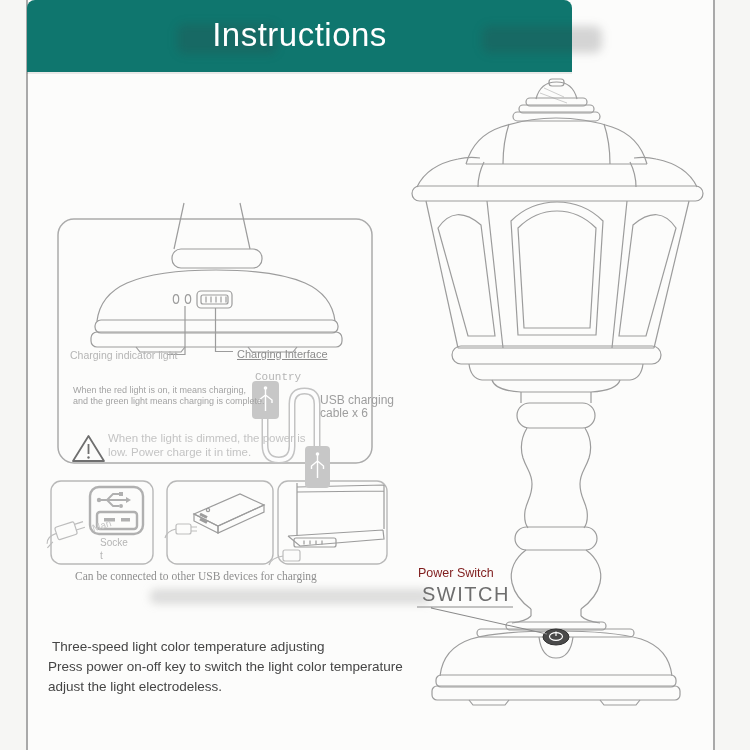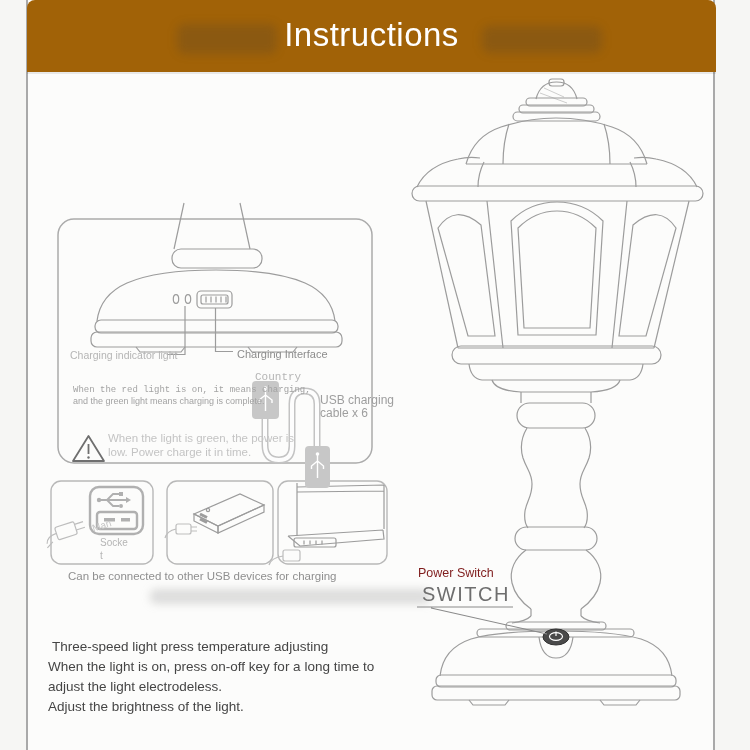--- a/index.html
+++ b/index.html
@@ -8,21 +8,21 @@
     background:#f6f6f4;
     font-family:"Liberation Sans", sans-serif;
   }
   .abs{position:absolute;}
   
   .content-area{left:28px;top:0;width:685px;height:750px;background:#fcfcfb;}
   .edge-line{top:0;width:2px;height:750px;background:#a9a9a9;}
   .edge-left{left:26px;}
   .edge-right{left:713px;}
   
-  .header{left:27px;top:0;width:689px;height:72px;background:#a16207;
+  .header{left:27px;top:0;width:545px;height:72px;background:#0f766e;
           border-radius:8px 8px 0 0;box-shadow:0 2px 0 rgba(0,0,0,0.08);}
   .header-title{width:100%;top:16px;text-align:center;color:#ffffff;
                 font-size:33px;font-weight:400;letter-spacing:0.5px;}
   .ghost{filter:blur(5px);background:rgba(55,55,58,0.20);border-radius:8px;}
   .ghost-l{left:150px;top:24px;width:100px;height:30px;}
   .ghost-r{left:455px;top:26px;width:120px;height:27px;}
   
   .lbl{color:#b5b5b5;font-size:10.5px;white-space:nowrap;}
   .lbl-dark{color:#8c8c8c;font-size:11px;white-space:nowrap;}
   .note{color:#a3a3a3;font-size:9px;line-height:10.5px;white-space:nowrap;}
@@ -146,33 +146,33 @@
     </g>
     <g>
       <rect class="fillgray" x="305" y="446" width="25" height="42" rx="4"></rect>
       <circle cx="317.5" cy="454" r="1.8" fill="#ffffff"></circle>
       <path class="wht" d="M 317.5 455 L 317.5 478 M 317.5 461 L 311.5 466 L 311.5 469 M 317.5 461 L 323.5 466 L 323.5 469"></path>
     </g>
   </g>
 </svg>
 
 <div class="abs lbl" style="left:70px;top:349px;">Charging indicator light</div>
-<div class="abs lbl-dark" style="left:237px;top:348px;">Charging Interface</div>
-<div class="abs note" style="left:73px;top:385px;font-family:Liberation Mono, monospace;">When the red light is on, it means charging,</div>
+<div class="abs lbl-dark" style="left:237px;top:348px;text-decoration:underline;">Charging Interface</div>
+<div class="abs note" style="left:73px;top:385px;">When the red light is on, it means charging,</div>
 <div class="abs note" style="left:73px;top:396px;">and the green light means charging is complete.</div>
 <div class="abs lbl" style="left:255px;top:371px;font-size:11px;font-family:Liberation Mono, monospace;">Country</div>
 <div class="abs cable-lbl" style="left:320px;top:394px;">USB charging</div>
 <div class="abs cable-lbl" style="left:320px;top:407px;">cable x 6</div>
-<div class="abs warn-text" style="left:108px;top:431px;">When the light is green, the power is</div>
+<div class="abs warn-text" style="left:108px;top:431px;">When the light is dimmed, the power is</div>
 <div class="abs warn-text" style="left:108px;top:445px;">low. Power charge it in time.</div>
 
 <div class="abs mains-lbl" style="left:92px;top:520px;">Man</div>
 <div class="abs socket-lbl" style="left:100px;top:537px;">Socke</div>
 <div class="abs socket-lbl" style="left:100px;top:550px;">t</div>
-<div class="abs caption" style="left:68px;top:570px;">Can be connected to other USB devices for charging</div>
+<div class="abs caption" style="left:75px;top:570px;font-family:Liberation Serif, serif;">Can be connected to other USB devices for charging</div>
 
 <div class="abs watermark"></div>
 
 <svg class="abs" style="left:395px;top:78px;" width="330" height="634" viewBox="395 78 330 634">
 
   <g class="st">
     <rect x="549" y="79" width="15" height="7" rx="3"></rect>
     <path d="M 536 99 C 539 87 547 82 556.5 82 C 566 82 574 87 577 99"></path>
     <path style="stroke-width:0.7;opacity:0.7" d="M 544 88 l 20 9 M 540 93 l 27 10"></path>
     <rect x="526" y="98" width="61" height="8" rx="4"></rect>
@@ -230,17 +230,16 @@
     <ellipse cx="556" cy="636.5" rx="6.5" ry="3.8" fill="none" stroke="#ffffff" stroke-width="1.2"></ellipse>
     <line x1="556" y1="631.5" x2="556" y2="636" stroke="#ffffff" stroke-width="1.2"></line>
   </g>
   <path d="M 417 607 L 513 607 M 431 608 L 547 634" stroke="#8a8a8a" stroke-width="1.1" fill="none"></path>
 </svg>
 
 <div class="abs power-switch-lbl" style="left:418px;top:566px;">Power Switch</div>
 <div class="abs switch-lbl" style="left:422px;top:583px;">SWITCH</div>
 
 <div class="abs footer-block">
-  <div class="footer-line" style="padding-left:4px;">Three-speed light press temperature adjusting</div>
-  <div class="footer-line">When the light is on, press on-off key for a long time to</div>
+  <div class="footer-line" style="padding-left:4px;">Three-speed light color temperature adjusting</div>
+  <div class="footer-line">Press power on-off key to switch the light color temperature</div>
   <div class="footer-line">adjust the light electrodeless.</div>
-  <div class="footer-line">Adjust the brightness of the light.</div>
 </div>
 
 </body></html>

